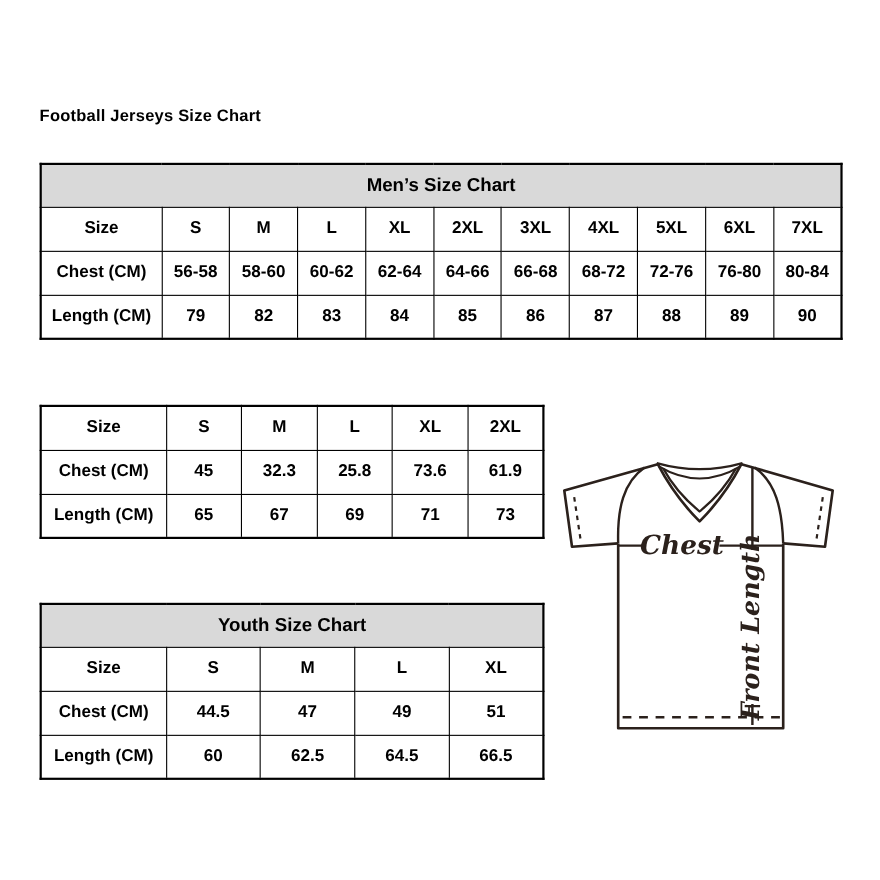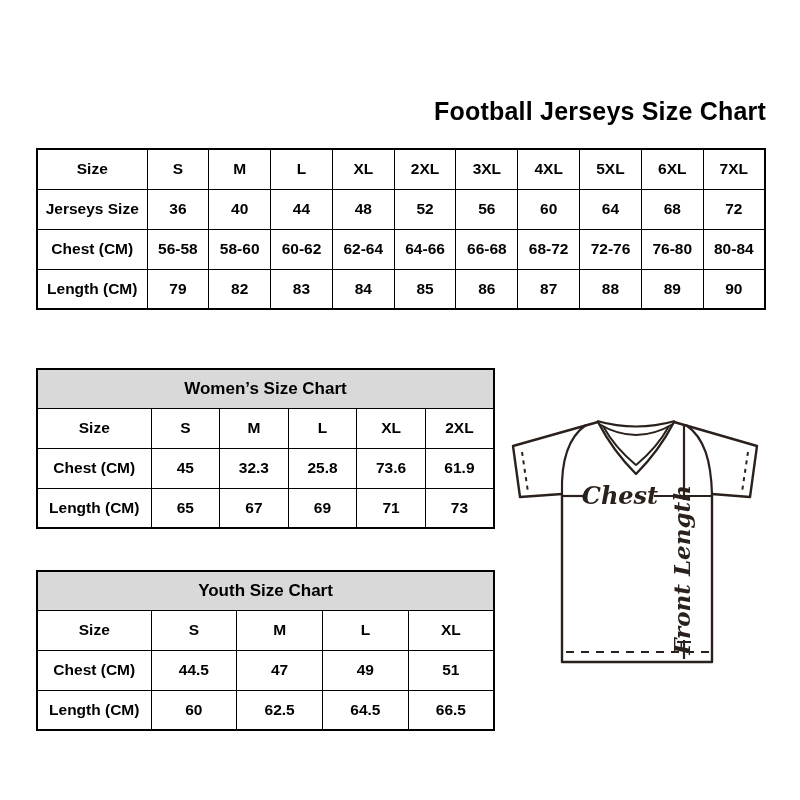--- a/index.html
+++ b/index.html
@@ -7,22 +7,22 @@
   body {
     width: 800px; height: 800px;
     position: relative;
     font-family: "Liberation Sans", sans-serif;
     color: var(--ink, #000000);
     overflow: hidden;
   }
   .page-title {
     position: absolute;
     top: 97px; left: 36px; width: 730px;
-    text-align: right;
-    font-size: 25px; font-weight: bold;
+    text-align: left;
+    font-size: 15px; font-weight: bold;
     letter-spacing: 0.2px;
     color: var(--ink, #000000);
   }
   table.size-table {
     position: absolute;
     border-collapse: collapse;
     table-layout: fixed;
     border: 2px solid var(--border, #000000);
     background: #ffffff;
   }
@@ -36,21 +36,21 @@
     padding: 0;
     color: var(--ink, #000000);
   }
   table.size-table tr.title-row th {
     background: var(--header_bg, #d9d9d9);
     font-size: 17px;
     height: 39px;
   }
   #mens-table   { left: 36px; top: 148px; width: 730px; }
   #womens-table { left: 36px; top: 368px; width: 459px; }
-  #youth-table  { left: 36px; top: 548px; width: 459px; margin-top: 22px; }
+  #youth-table  { left: 36px; top: 548px; width: 459px; }
   .jersey-svg {
     position: absolute;
     left: 495px; top: 405px;
     width: 290px; height: 270px;
   }
   .jersey-svg path, .jersey-svg line {
     fill: none;
     stroke: var(--line, #2b211c);
     stroke-linecap: butt;
     stroke-linejoin: round;
@@ -75,47 +75,37 @@
       <col>
       <col>
       <col>
       <col>
       <col>
       <col>
       <col>
       <col>
     </colgroup>
     <tbody>
+      <tr class="title-row">
+        <th colspan="11">Men’s Size Chart</th>
+      </tr>
       <tr>
         <th>Size</th>
         <td>S</td>
         <td>M</td>
         <td>L</td>
         <td>XL</td>
         <td>2XL</td>
         <td>3XL</td>
         <td>4XL</td>
         <td>5XL</td>
         <td>6XL</td>
         <td>7XL</td>
       </tr>
       <tr>
-        <th>Jerseys Size</th>
-        <td>36</td>
-        <td>40</td>
-        <td>44</td>
-        <td>48</td>
-        <td>52</td>
-        <td>56</td>
-        <td>60</td>
-        <td>64</td>
-        <td>68</td>
-        <td>72</td>
-      </tr>
-      <tr>
         <th>Chest (CM)</th>
         <td>56-58</td>
         <td>58-60</td>
         <td>60-62</td>
         <td>62-64</td>
         <td>64-66</td>
         <td>66-68</td>
         <td>68-72</td>
         <td>72-76</td>
         <td>76-80</td>
@@ -140,23 +130,20 @@
 <table id="womens-table" class="size-table">
     <colgroup>
       <col style="width: 114px;">
       <col>
       <col>
       <col>
       <col>
       <col>
     </colgroup>
     <tbody>
-      <tr class="title-row">
-        <th colspan="6">Women’s Size Chart</th>
-      </tr>
       <tr>
         <th>Size</th>
         <td>S</td>
         <td>M</td>
         <td>L</td>
         <td>XL</td>
         <td>2XL</td>
       </tr>
       <tr>
         <th>Chest (CM)</th>

